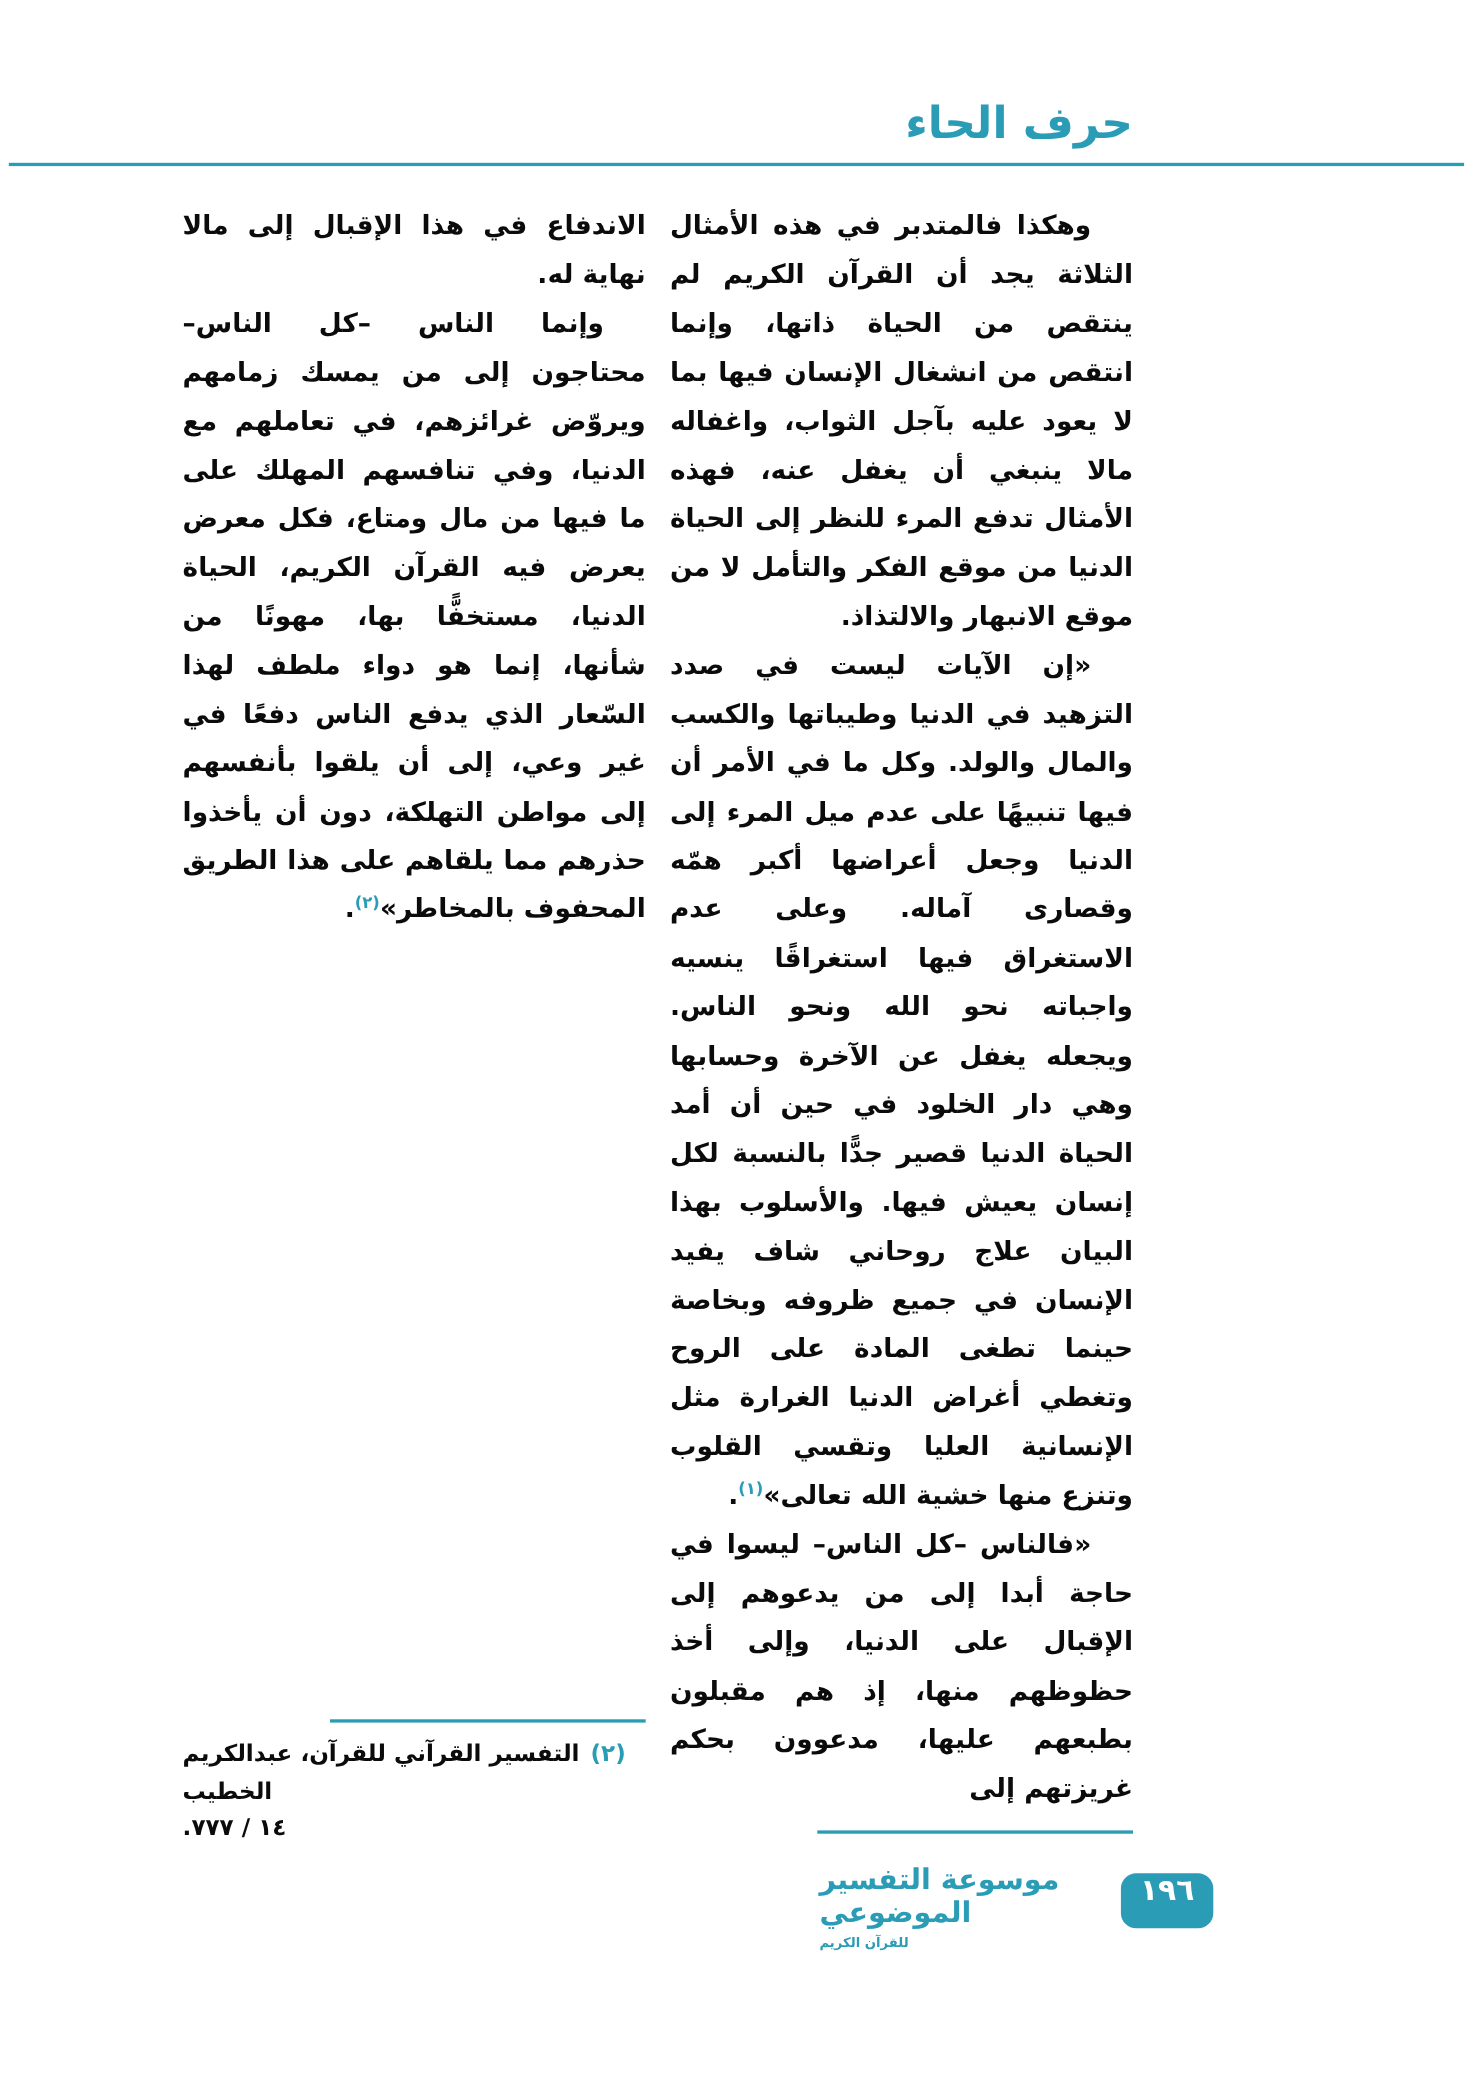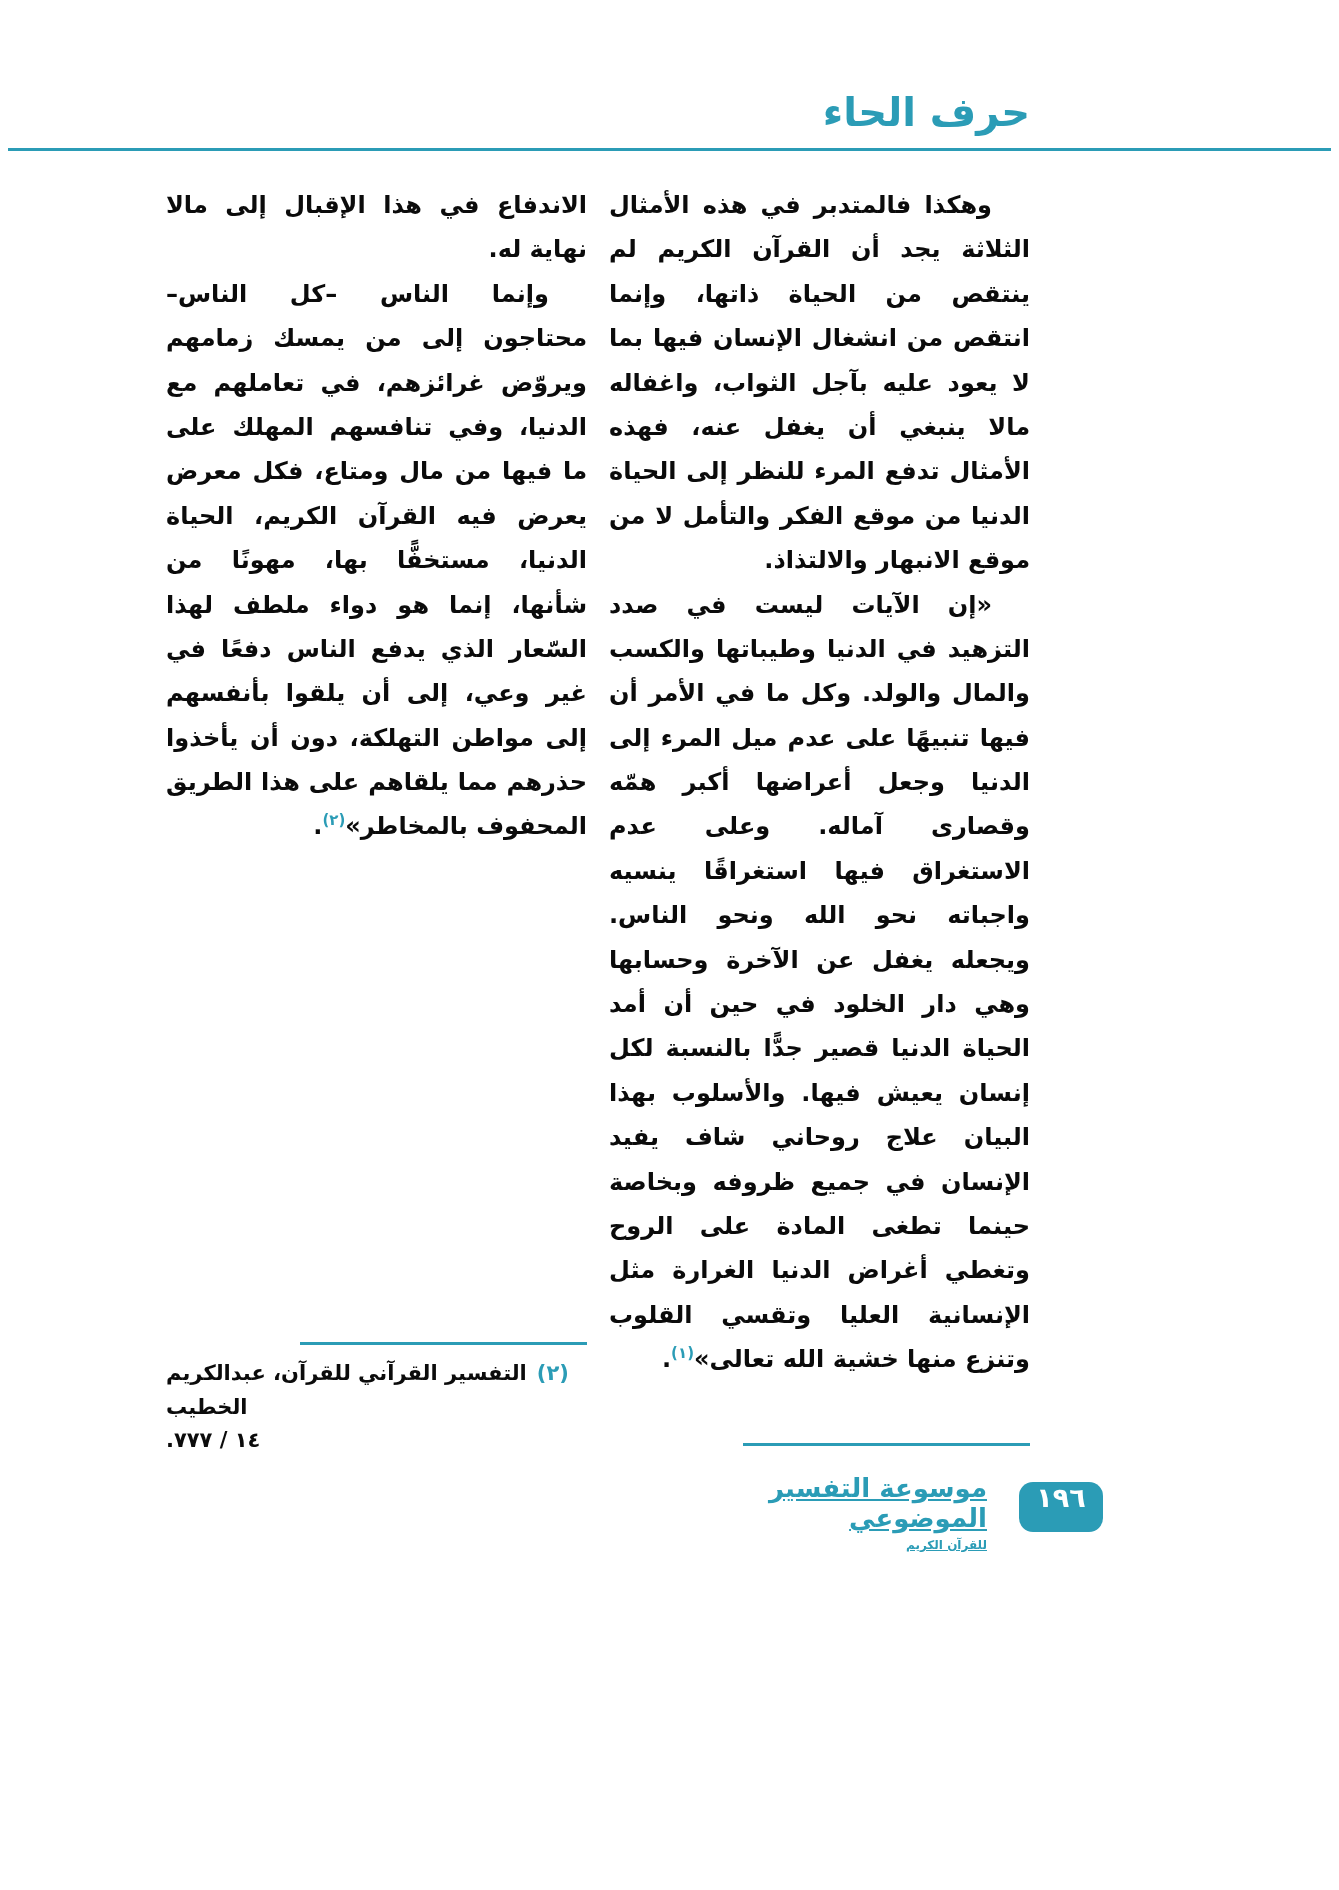--- a/index.html
+++ b/index.html
@@ -82,23 +82,22 @@
   .fn-marker { color: var(--accent); font-weight: 700; margin-left: 10px; }
   .fn-line2 { }
 
   
   .footer { position: relative; height: 130px; margin-top: 16px; }
   .logo {
     position: absolute;
     top: 0;
     right: 352px;
     width: 242px;
-    text-align: right;
+    text-align: left;
     color: var(--accent);
-    text-decoration: underline;
   }
   .logo-line1 { font-size: 26px; font-weight: 700; line-height: 1.15; }
   .logo-line2 { font-size: 12px; font-weight: 700; margin-top: 4px; }
   .page-badge {
     position: absolute;
     top: 8px;
     right: 236px;
     width: 84px;
     height: 50px;
     background: var(--accent);
@@ -116,20 +115,21 @@
   <header class="header">
     <h1 class="section-title">حرف الحاء</h1>
     <div class="header-rule"></div>
   </header>
 
   <main class="columns">
 
     <section class="col">
       <p class="para indent"><span>وهكذا فالمتدبر في هذه الأمثال الثلاثة يجد أن القرآن الكريم لم ينتقص من الحياة ذاتها، وإنما انتقص من انشغال الإنسان فيها بما لا يعود عليه بآجل الثواب، واغفاله مالا ينبغي أن يغفل عنه، فهذه الأمثال تدفع المرء للنظر إلى الحياة الدنيا من موقع الفكر والتأمل لا من موقع الانبهار والالتذاذ.</span></p>
       <p class="para indent"><span>«إن الآيات ليست في صدد التزهيد في الدنيا وطيباتها والكسب والمال والولد. وكل ما في الأمر أن فيها تنبيهًا على عدم ميل المرء إلى الدنيا وجعل أعراضها أكبر همّه وقصارى آماله. وعلى عدم الاستغراق فيها استغراقًا ينسيه واجباته نحو الله ونحو الناس. ويجعله يغفل عن الآخرة وحسابها وهي دار الخلود في حين أن أمد الحياة الدنيا قصير جدًّا بالنسبة لكل إنسان يعيش فيها. والأسلوب بهذا البيان علاج روحاني شاف يفيد الإنسان في جميع ظروفه وبخاصة حينما تطغى المادة على الروح وتغطي أغراض الدنيا الغرارة مثل الإنسانية العليا وتقسي القلوب وتنزع منها خشية الله تعالى»</span><sup class="ref">(١)</sup><span>.</span></p>
+      <p class="para indent"><span>«فالناس –كل الناس– ليسوا في حاجة أبدا إلى من يدعوهم إلى الإقبال على الدنيا، وإلى أخذ حظوظهم منها، إذ هم مقبلون بطبعهم عليها، مدعوون بحكم غريزتهم إلى</span></p>
 
       <div class="footnote-block">
         <div class="footnote-rule"></div>
       </div>
     </section>
 
     <section class="col">
       <p class="para"><span>الاندفاع في هذا الإقبال إلى مالا نهاية له.</span></p>
       <p class="para indent"><span>وإنما الناس –كل الناس– محتاجون إلى من يمسك زمامهم ويروّض غرائزهم، في تعاملهم مع الدنيا، وفي تنافسهم المهلك على ما فيها من مال ومتاع، فكل معرض يعرض فيه القرآن الكريم، الحياة الدنيا، مستخفًّا بها، مهونًا من شأنها، إنما هو دواء ملطف لهذا السّعار الذي يدفع الناس دفعًا في غير وعي، إلى أن يلقوا بأنفسهم إلى مواطن التهلكة، دون أن يأخذوا حذرهم مما يلقاهم على هذا الطريق المحفوف بالمخاطر»</span><sup class="ref">(٢)</sup><span>.</span></p>
 

